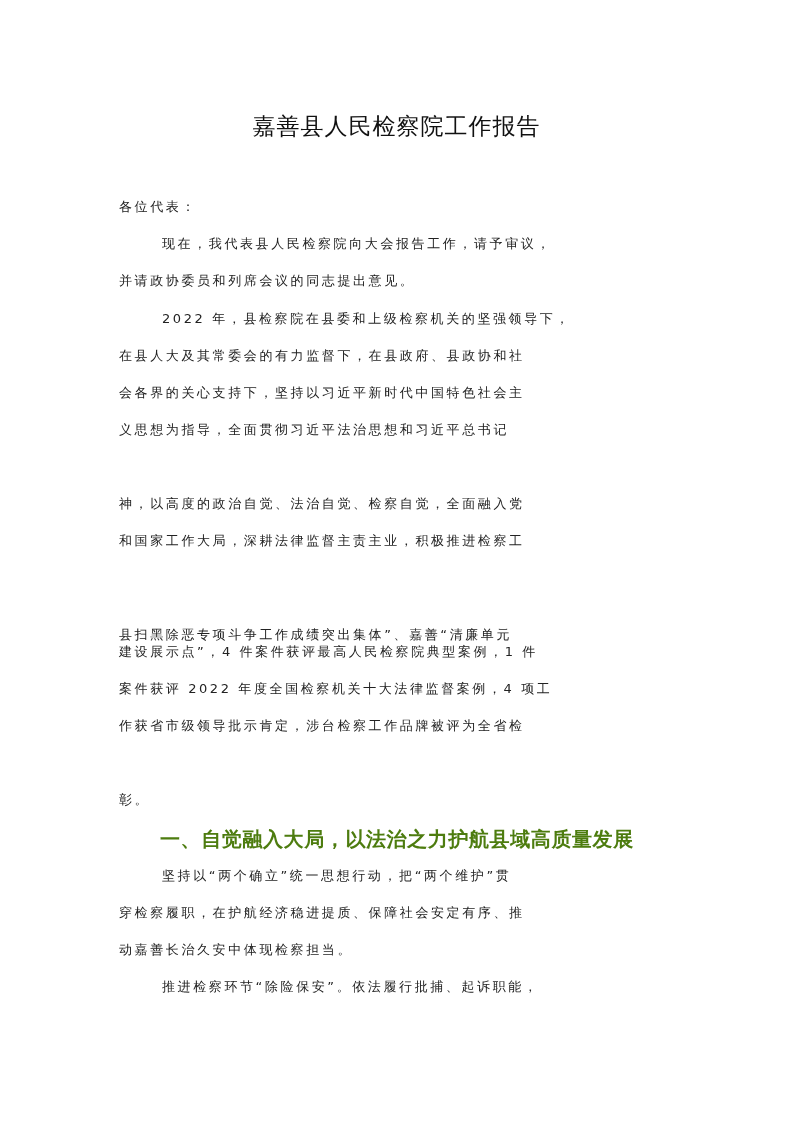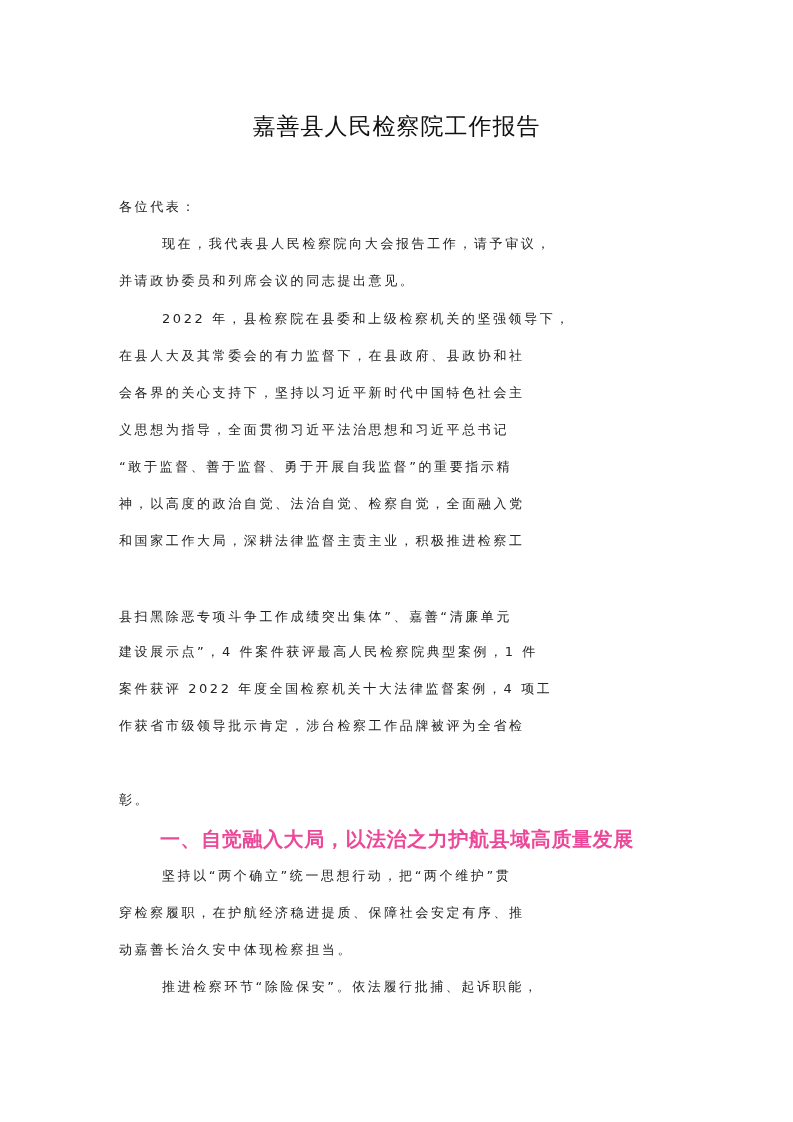--- a/index.html
+++ b/index.html
@@ -11,42 +11,41 @@
     font-size: 23px; color: #111; letter-spacing: 1px; line-height: 40px;
   }
   .line {
     position: absolute; left: 119px; width: 560px;
     font-family: "DejaVu Sans", "Liberation Sans", sans-serif;
     font-size: 13px; color: #222; line-height: 28px; white-space: nowrap;
     letter-spacing: 2.6px;
   }
   .line.indent { left: 162px; width: 517px; }
   .line.heading {
-    left: 160px; font-weight: bold; color: #ec4899; letter-spacing: 0.6px; font-size: 20px;
+    left: 160px; font-weight: bold; color: #4d7c0f; letter-spacing: 0.6px; font-size: 20px;
   }
 </style>
 </head>
 <body>
 
 <div class="page">
   <div class="title">嘉善县人民检察院工作报告</div>
 
   <div class="line" style="top:193px">各位代表：</div>
 
   <div class="line indent" style="top:230px">现在，我代表县人民检察院向大会报告工作，请予审议，</div>
   <div class="line" style="top:267px">并请政协委员和列席会议的同志提出意见。</div>
 
   <div class="line indent" style="top:305px">2022 年，县检察院在县委和上级检察机关的坚强领导下，</div>
   <div class="line" style="top:342px">在县人大及其常委会的有力监督下，在县政府、县政协和社</div>
   <div class="line" style="top:379px">会各界的关心支持下，坚持以习近平新时代中国特色社会主</div>
   <div class="line" style="top:416px">义思想为指导，全面贯彻习近平法治思想和习近平总书记</div>
-  <div class="line" style="top:453px">“敢于监督、善于监督、勇于开展自我监督”的重要指示精</div>
   <div class="line" style="top:490px">神，以高度的政治自觉、法治自觉、检察自觉，全面融入党</div>
   <div class="line" style="top:527px">和国家工作大局，深耕法律监督主责主业，积极推进检察工</div>
-  <div class="line" style="top:603px">县扫黑除恶专项斗争工作成绩突出集体”、嘉善“清廉单元</div>
+  <div class="line" style="top:621px">县扫黑除恶专项斗争工作成绩突出集体”、嘉善“清廉单元</div>
   <div class="line" style="top:638px">建设展示点”，4 件案件获评最高人民检察院典型案例，1 件</div>
   <div class="line" style="top:675px">案件获评 2022 年度全国检察机关十大法律监督案例，4 项工</div>
   <div class="line" style="top:712px">作获省市级领导批示肯定，涉台检察工作品牌被评为全省检</div>
   <div class="line" style="top:786px">彰。</div>
 
   <div class="line heading" style="top:825px">一、自觉融入大局，以法治之力护航县域高质量发展</div>
 
   <div class="line indent" style="top:862px">坚持以“两个确立”统一思想行动，把“两个维护”贯</div>
   <div class="line" style="top:899px">穿检察履职，在护航经济稳进提质、保障社会安定有序、推</div>
   <div class="line" style="top:936px">动嘉善长治久安中体现检察担当。</div>

